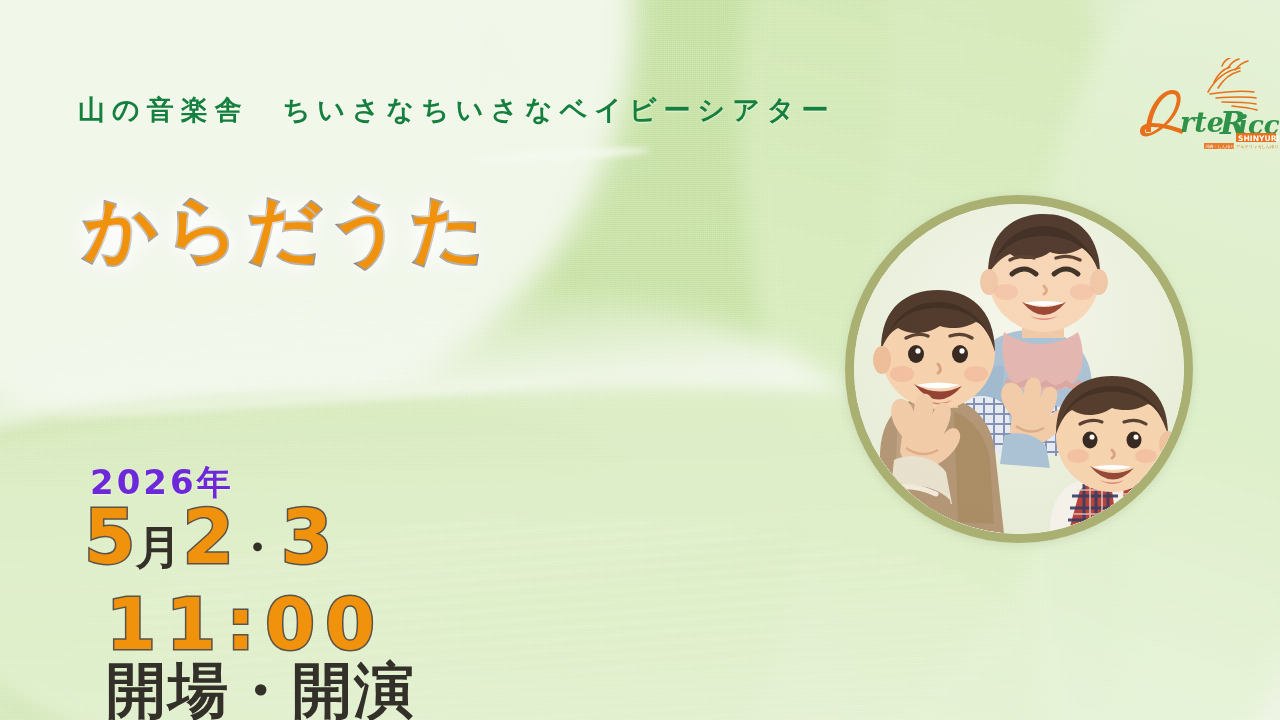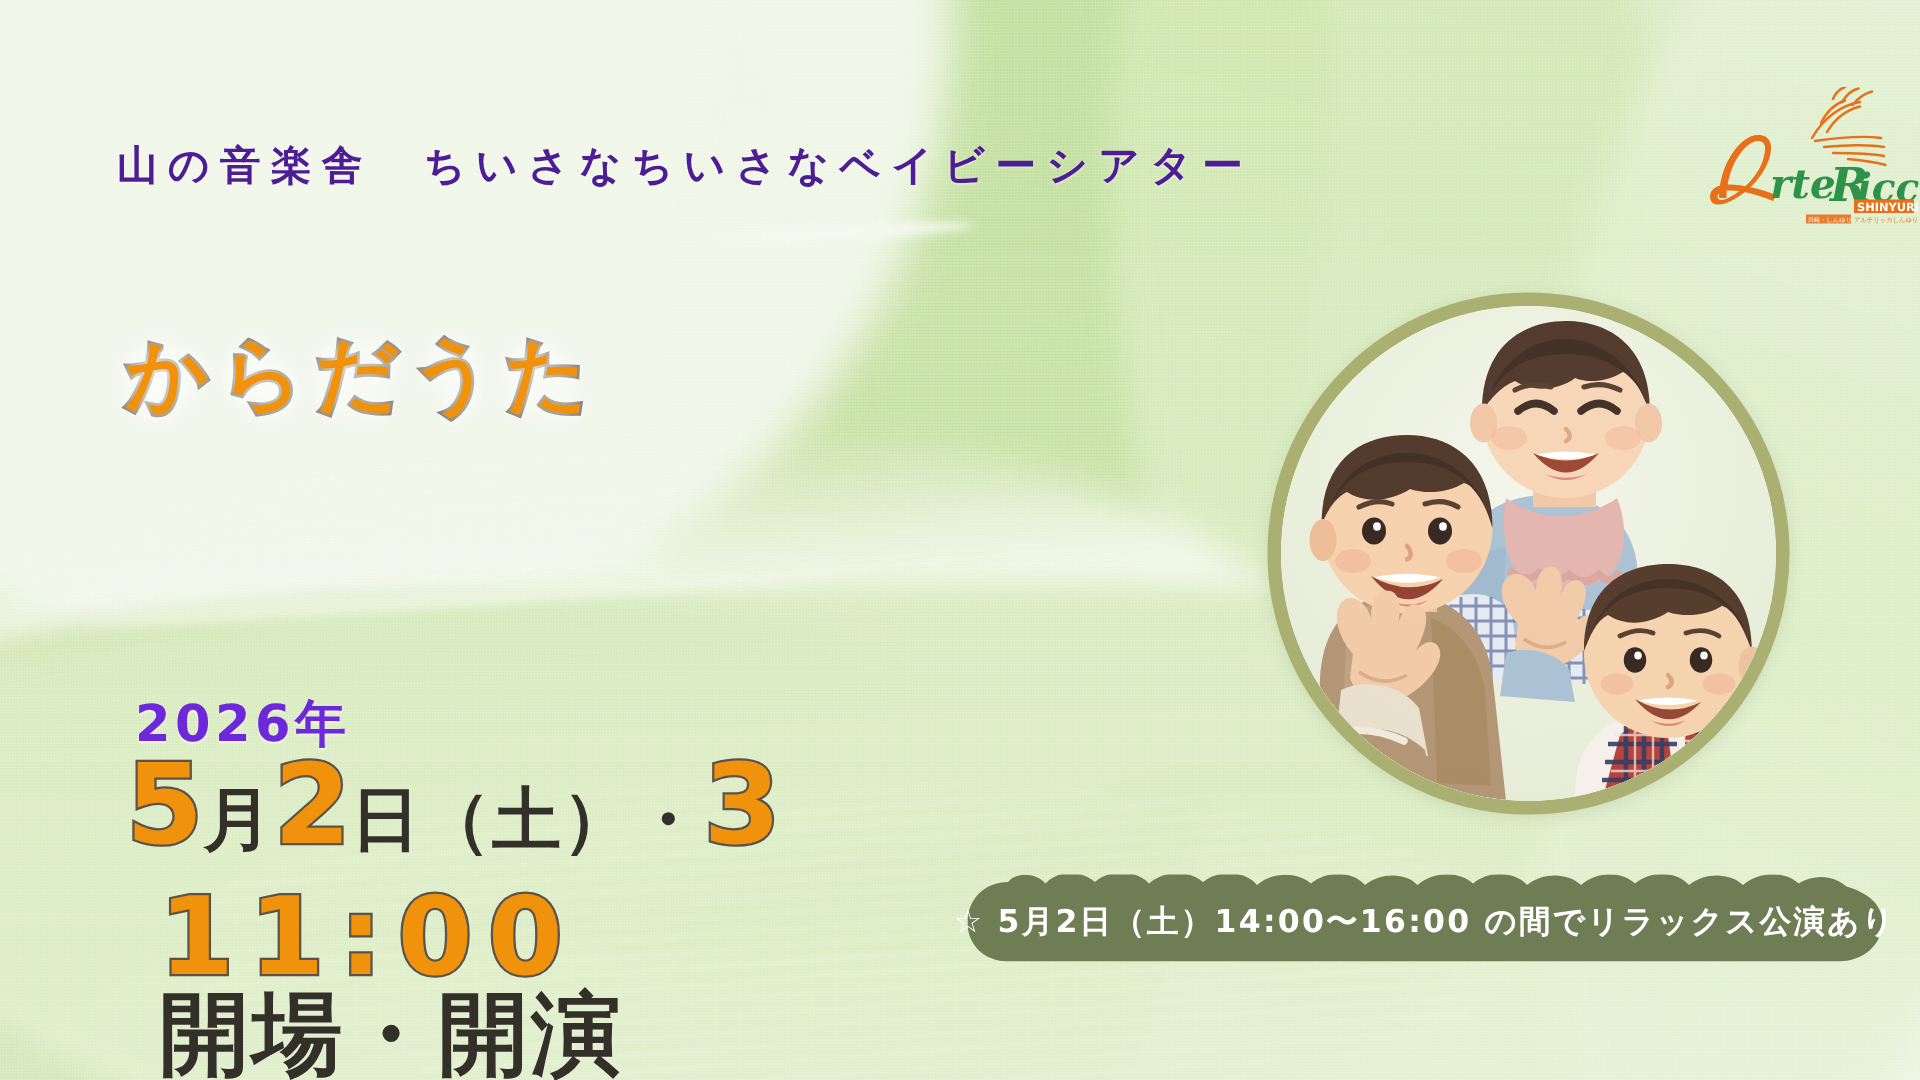--- a/index.html
+++ b/index.html
@@ -108,39 +108,39 @@
   }
   #bg-vignette{
     background:radial-gradient(110% 110% at 50% 50%,rgba(255,255,255,0) 62%,rgba(255,255,255,.35) 100%);
   }
 
   
   .jp{font-family:"DejaVu Sans","Liberation Sans",sans-serif;}
 
   #tagline{
     position:absolute;left:78px;top:92px;
-    font-size:27px;letter-spacing:7px;color:#4c1d95;
+    font-size:27px;letter-spacing:7px;color:#15803d;
     font-weight:600;white-space:nowrap;
     text-shadow:0 1px 2px rgba(255,255,255,.6);
   }
 
   
   .orange-out{
     color:#F0920C;
     -webkit-text-stroke:4px #5a5349;
     paint-order:stroke fill;
     text-shadow:
       0 0 14px #ffffff, 0 0 24px #ffffff, 0 0 34px rgba(255,255,255,.95),
       0 0 46px rgba(255,255,255,.8);
     font-weight:700;
   }
 
   #subtitle{
     position:absolute;left:84px;top:182px;
-    font-size:54px;letter-spacing:8px;white-space:nowrap;margin-top:32px;
+    font-size:72px;letter-spacing:8px;white-space:nowrap;
   }
   #subtitle.orange-out{-webkit-text-stroke-width:3.5px;}
 
   #main-title{
     position:absolute;left:222px;top:268px;
     font-size:152px;letter-spacing:10px;white-space:nowrap;
   }
 
   
   #year{
@@ -440,54 +440,23 @@
       </svg>
     </div>
   </div>
 
   <div class="jp" id="year">2026年</div>
 
   <div class="jp" id="date-line">
     <span class="big">5</span>
     <span class="mid">月</span>
     <span class="big">2</span>
-    <span class="mid">日（土）</span>
     <span class="mid">・</span>
     <span class="big">3</span>
   </div>
 
   <div class="jp" id="time-line">
     <span class="big">11:00</span>
     <span class="mid">開場・開演</span>
   </div>
 
-  <div id="relax-banner">
-    <div class="cloud">
-      <svg viewBox="0 0 610 58" xmlns="http://www.w3.org/2000/svg" preserveAspectRatio="none">
-        <path fill="#6F7D55" d="
-          M28 58
-          C10 58 0 46 0 32
-          C0 16 12 5 27 5
-          C33 -2 46 -1 52 6
-          C60 -3 76 -3 85 5
-          C95 -4 113 -3 121 6
-          C131 -3 148 -3 157 5
-          C168 -4 186 -2 193 7
-          C203 -2 220 -2 229 6
-          C240 -3 257 -2 265 7
-          C276 -2 293 -1 300 7
-          C311 -3 329 -2 337 6
-          C348 -3 365 -2 373 7
-          C384 -2 401 -1 409 7
-          C420 -3 437 -2 445 6
-          C456 -3 473 -2 481 7
-          C492 -2 509 -1 517 7
-          C528 -3 546 -2 554 6
-          C566 -1 578 1 586 8
-          C600 12 610 20 610 32
-          C610 46 598 58 580 58
-          Z"></path>
-      </svg>
-    </div>
-    <div class="jp" id="relax-text">☆ 5月2日（土）14:00〜16:00 の間でリラックス公演あり</div>
-  </div>
 
 </div>
 
 </body></html>

